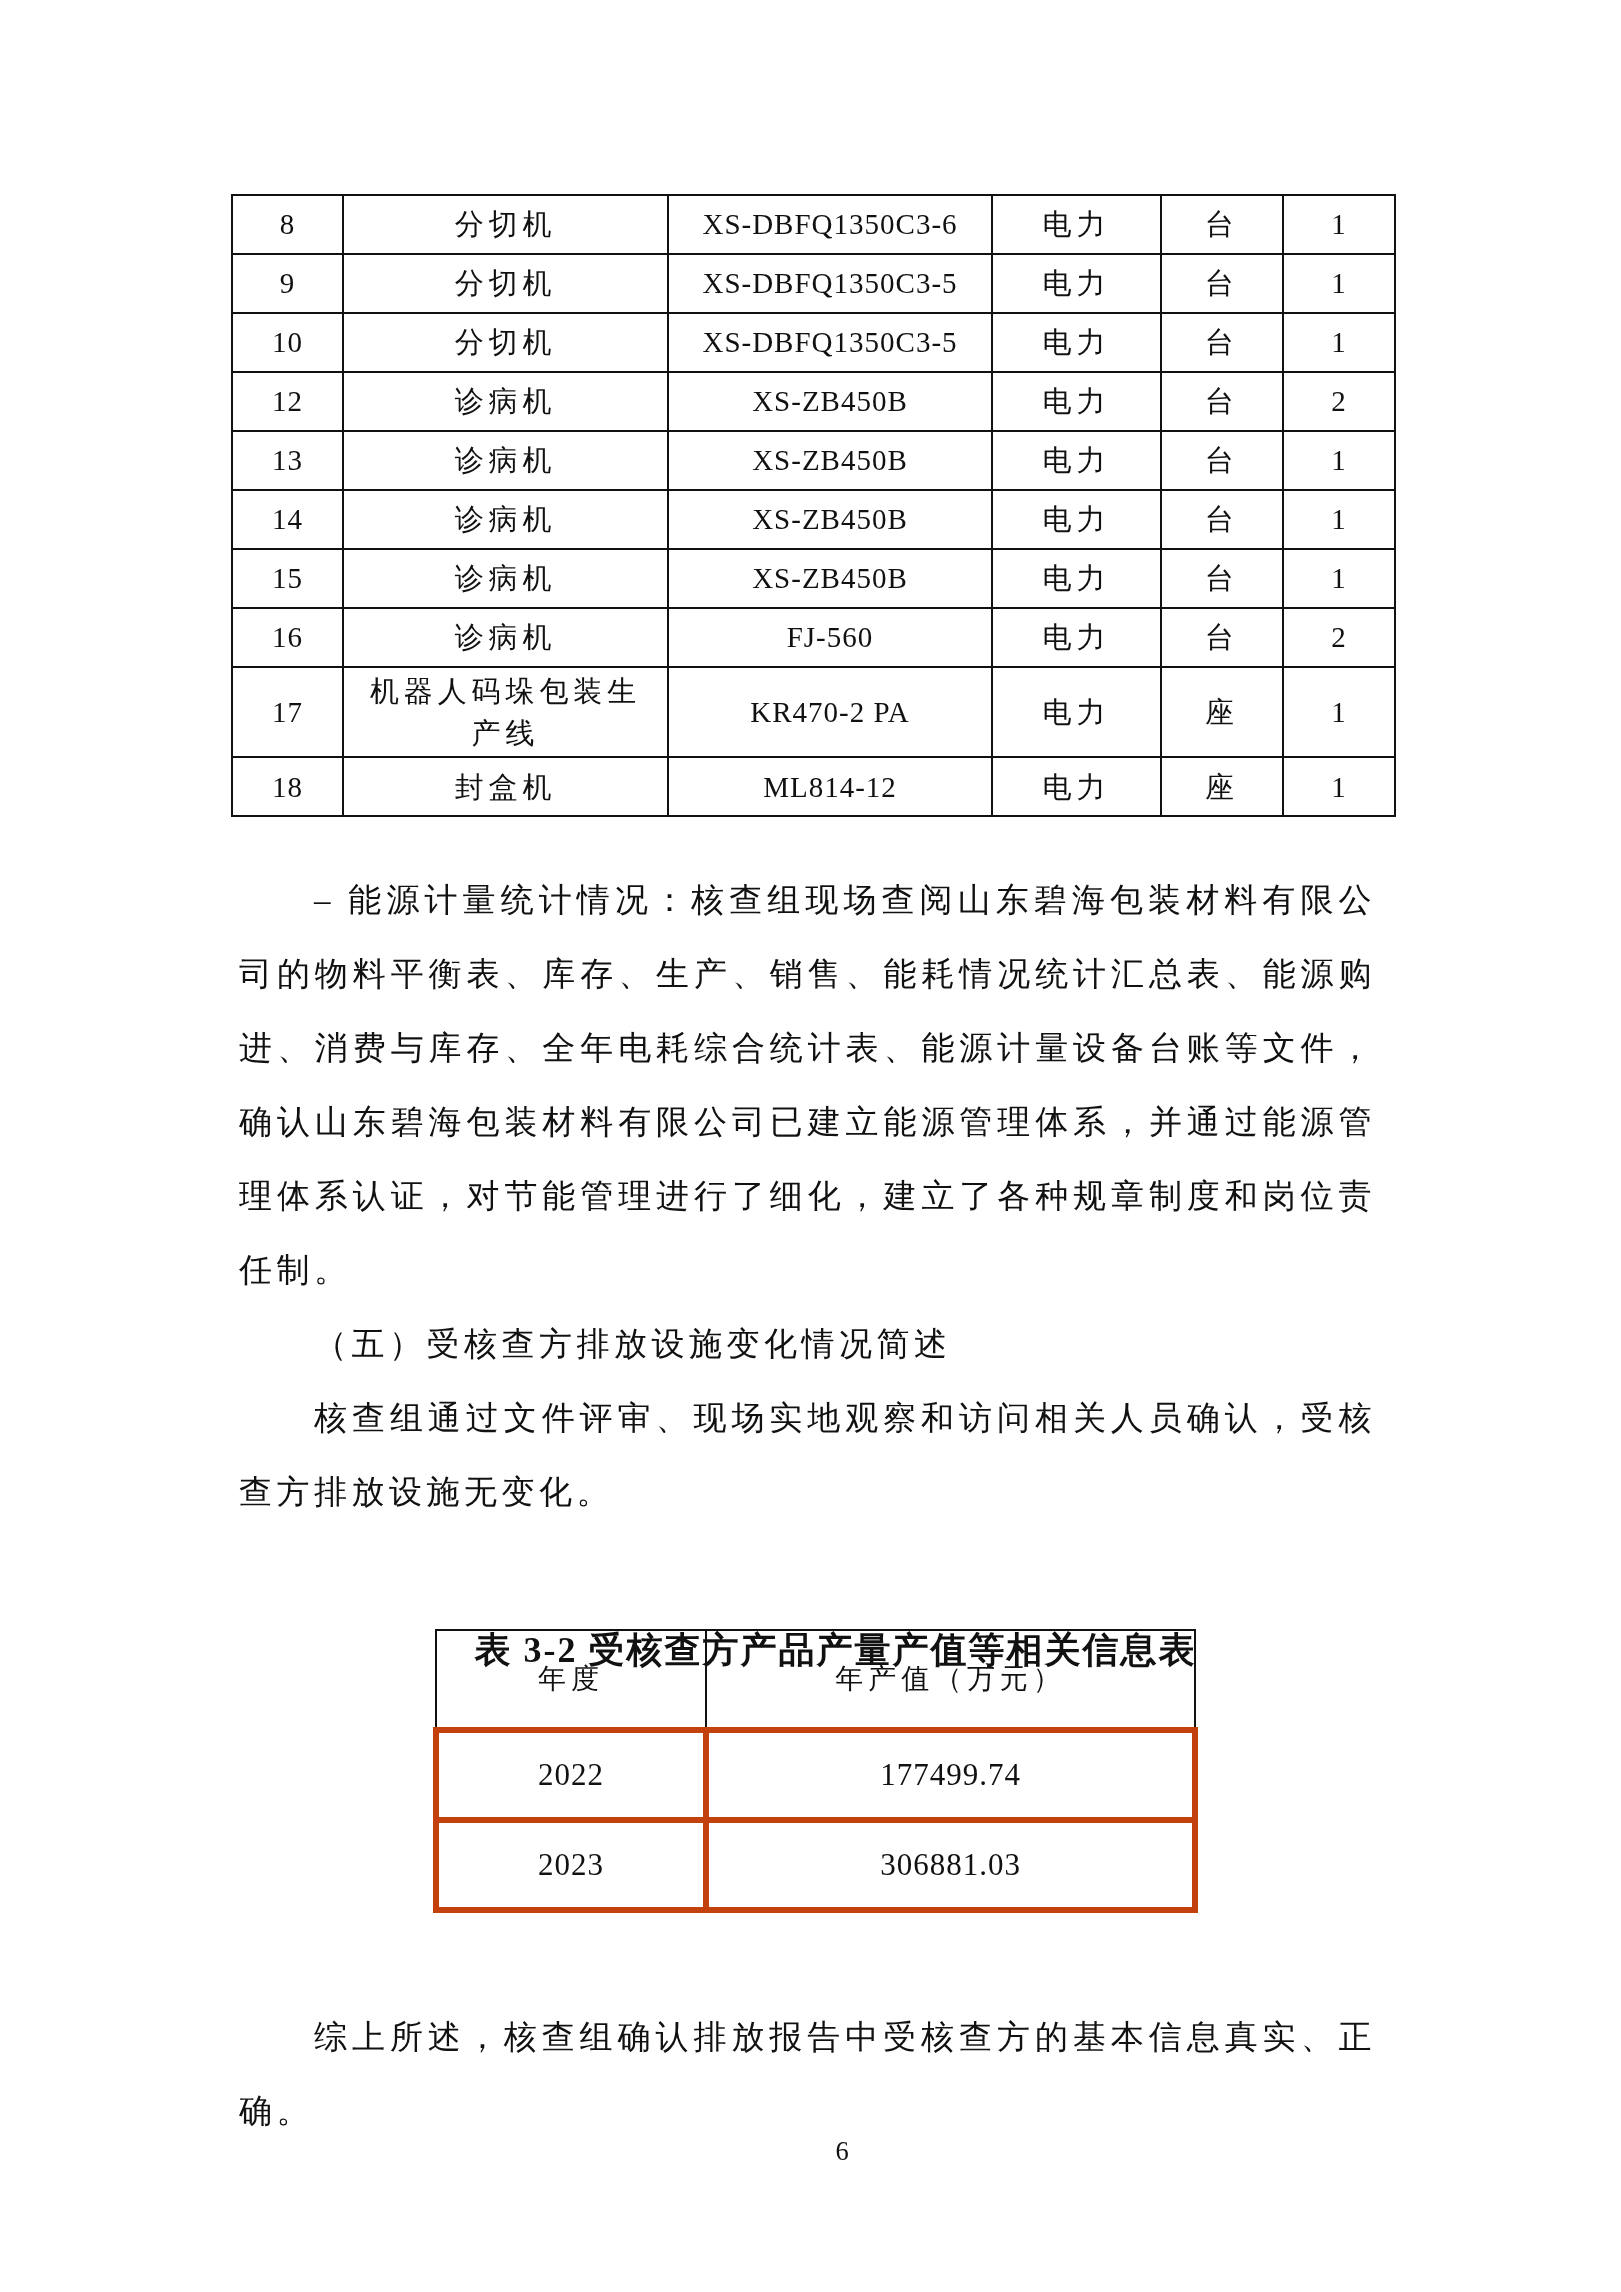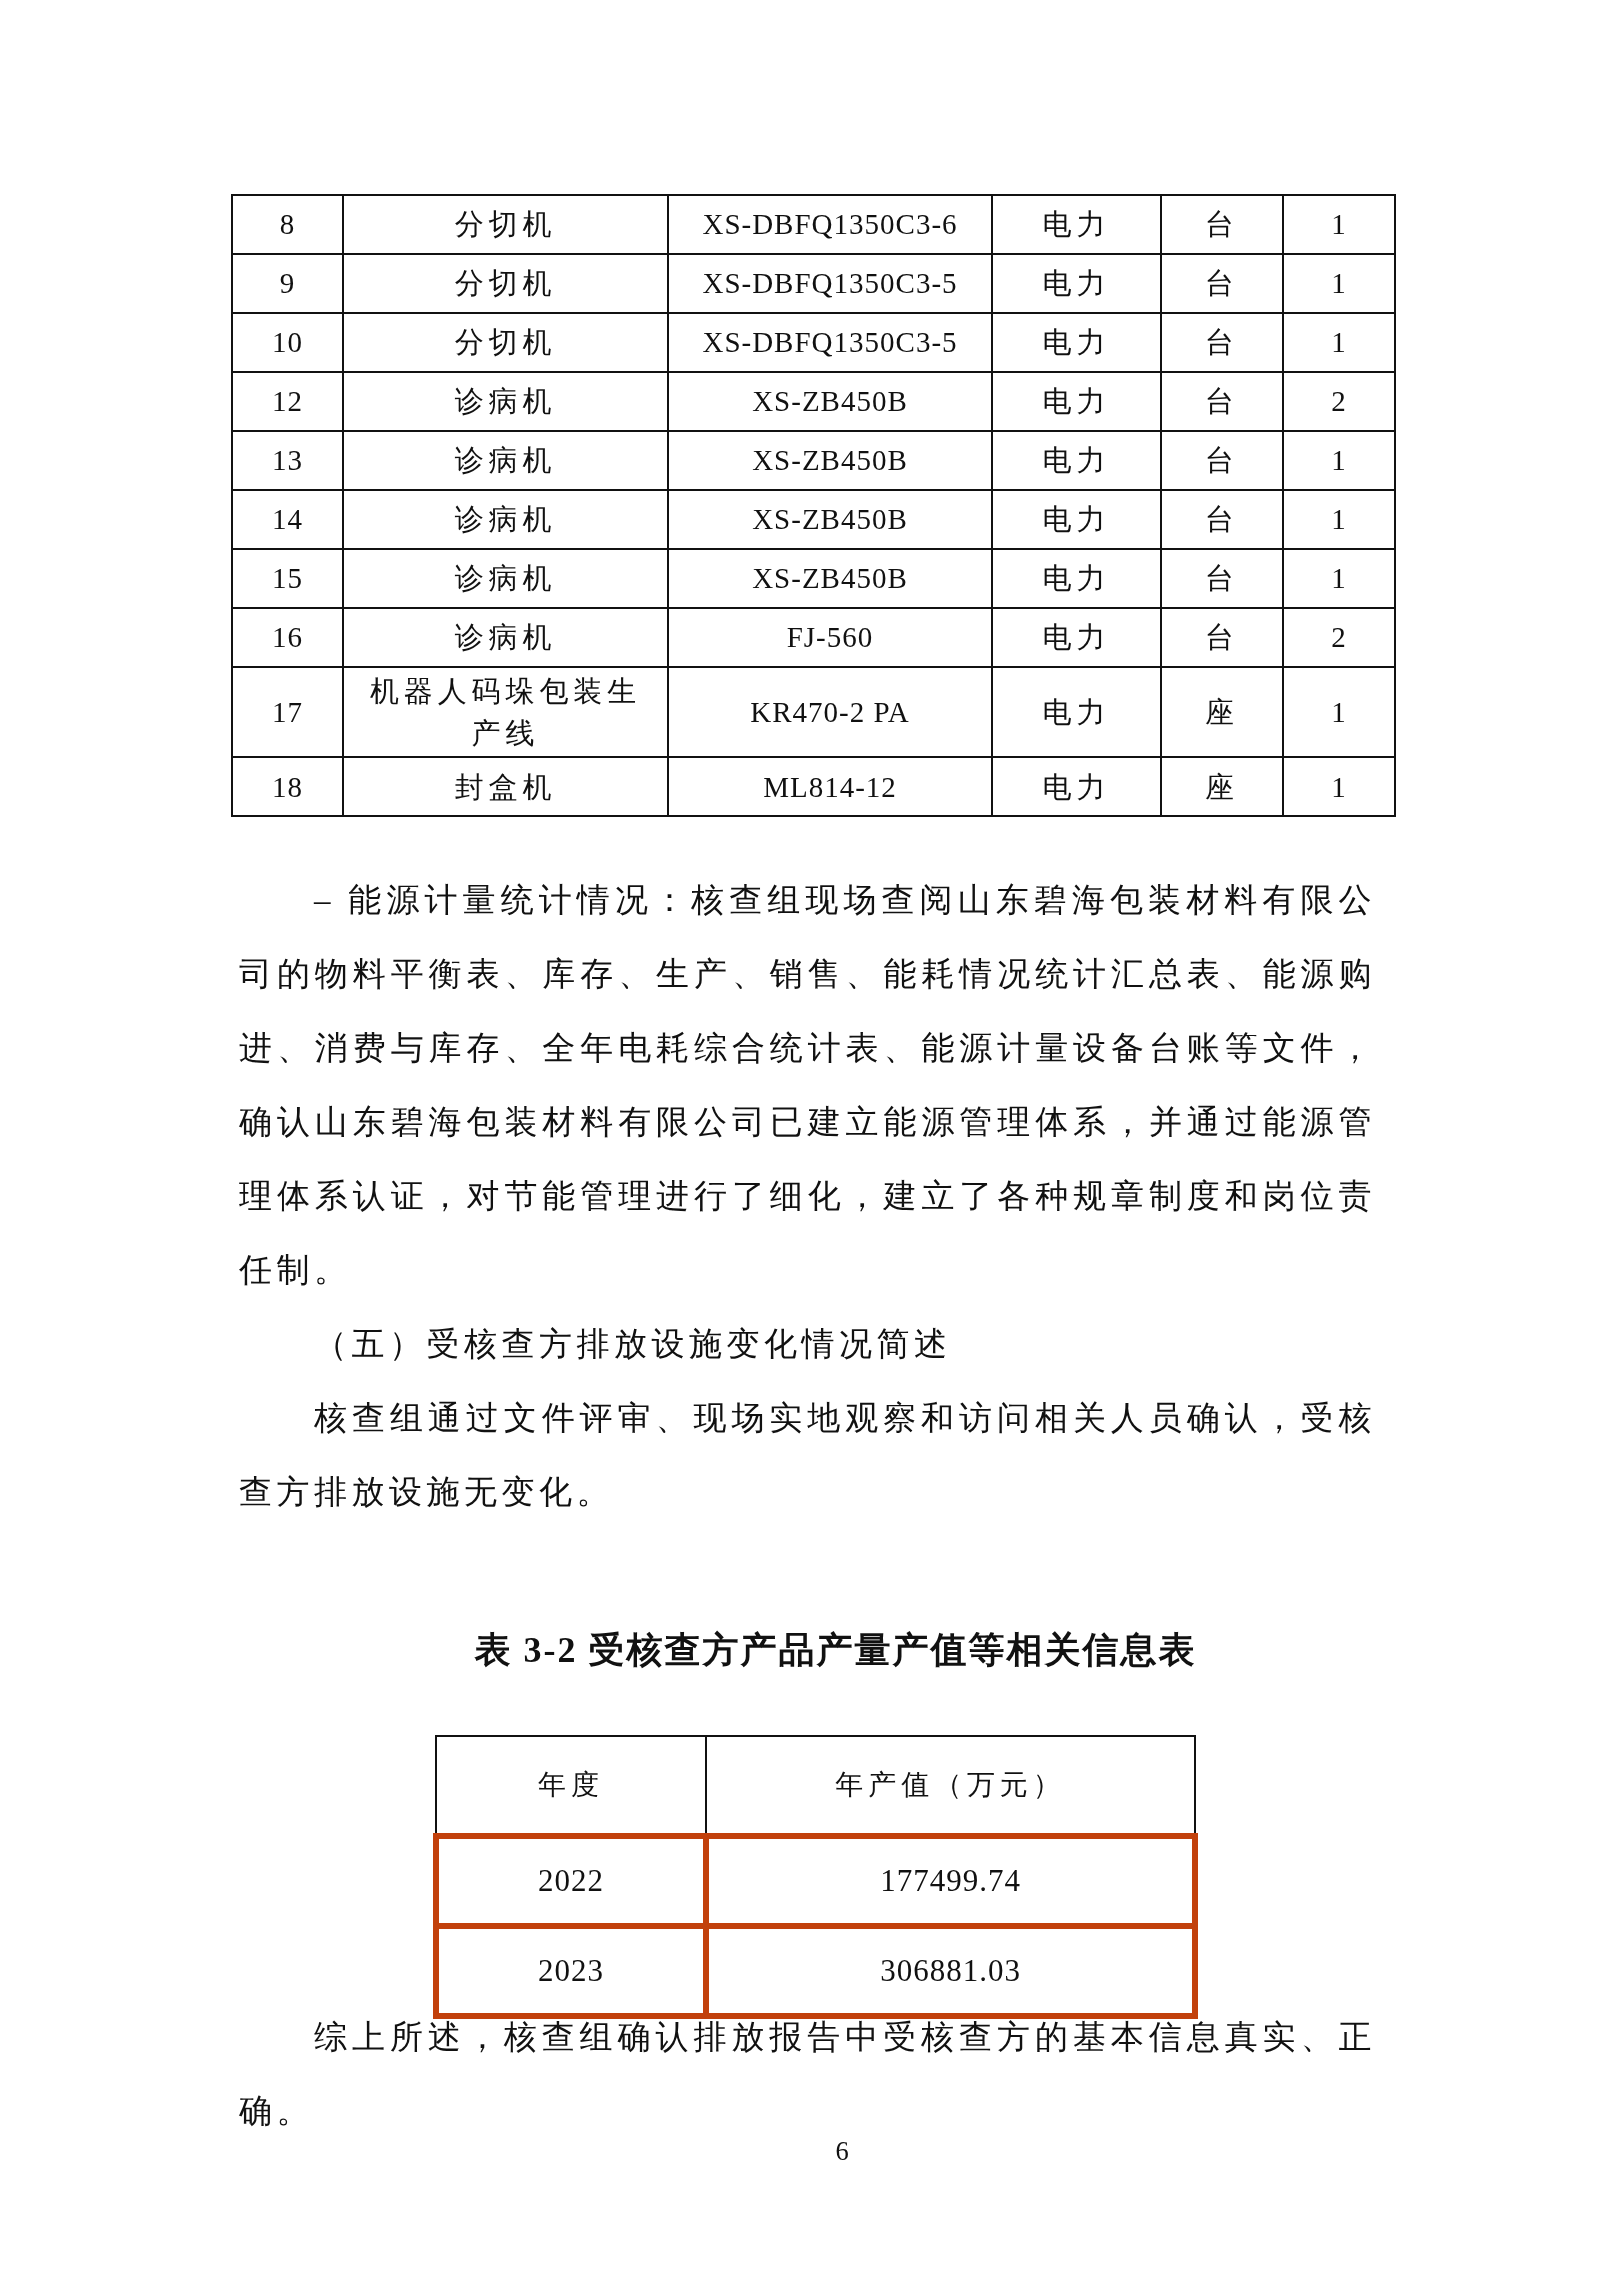--- a/index.html
+++ b/index.html
@@ -44,21 +44,21 @@
   
   .table-title {
     position:absolute; top:1627px; left:224px; width:1137px;
     box-sizing:border-box; padding-left:86px;
     text-align:center;
     font-weight:bold; font-size:36px; line-height:47px; letter-spacing:2px;
   }
 
   
   .product-table {
-    position:absolute; top:1735px; left:433px; width:759px;
+    position:absolute; top:1629px; left:433px; width:759px;
     border-collapse:collapse; table-layout:fixed;
   }
   .product-table th {
     border:2px solid #111;
     height:94px;
     font-weight:normal; font-size:28px; letter-spacing:4.9px;
     text-align:center; vertical-align:middle;
   }
   .product-table td {
     border:6px solid #c2410c;

